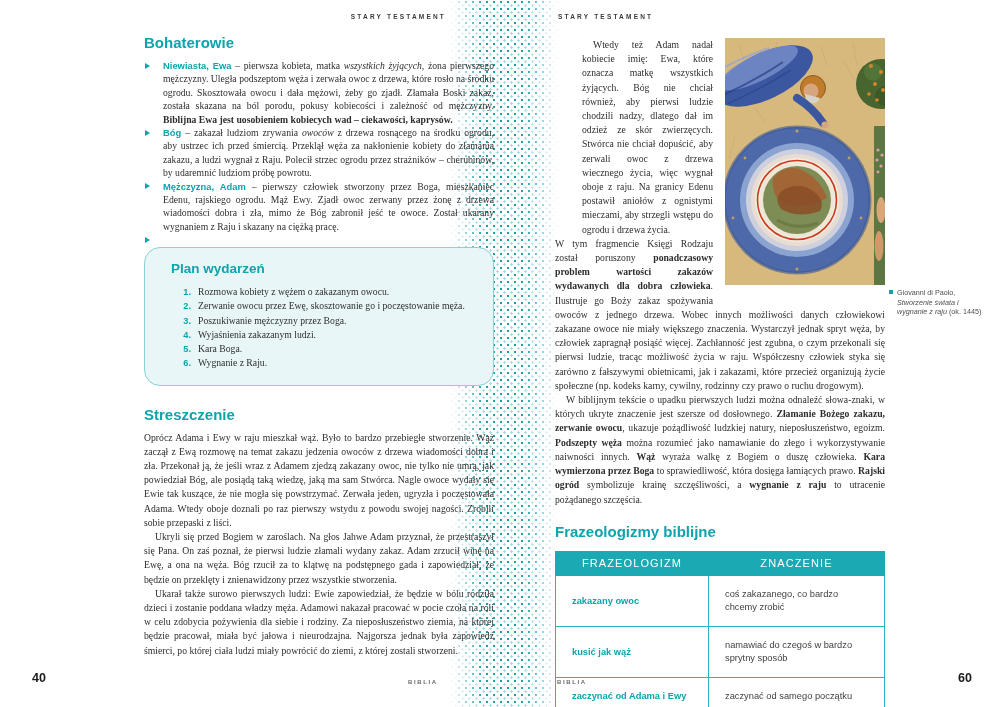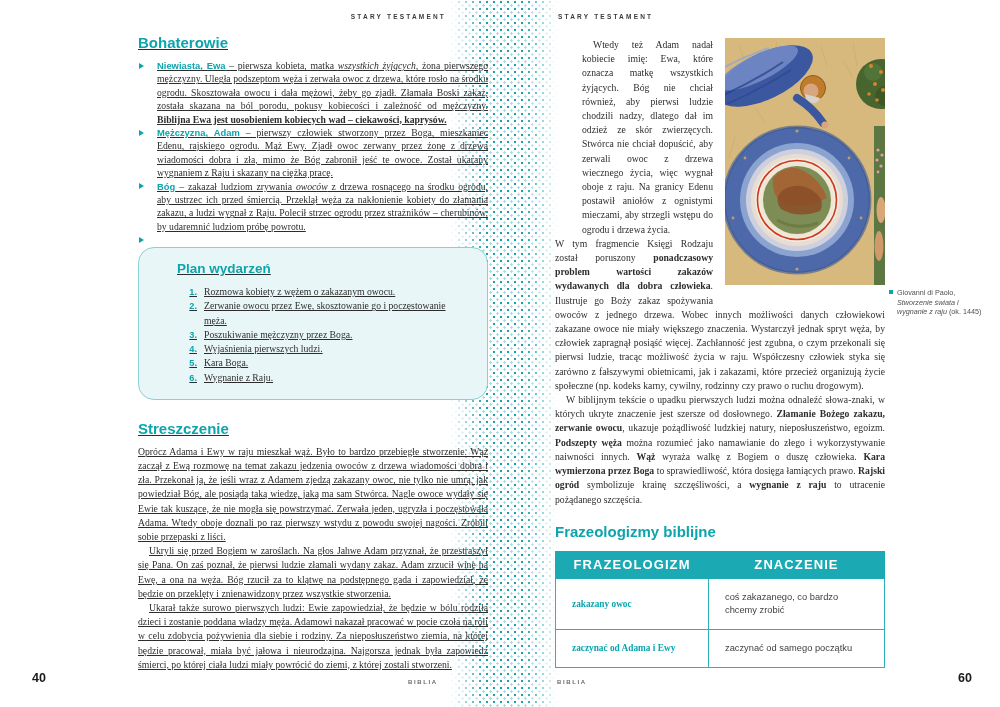--- a/index.html
+++ b/index.html
@@ -22,61 +22,61 @@
     background-size:7px 7px;
     -webkit-mask-image:linear-gradient(to right, transparent 0, #000 32%, #000 68%, transparent 100%);
     mask-image:linear-gradient(to right, transparent 0, #000 32%, #000 68%, transparent 100%);
   }
 
   .running-head{position:absolute;top:13px;font-family:"Liberation Sans",sans-serif;
     font-size:6.5px;letter-spacing:2.2px;color:#3c3c3c;font-weight:bold;}
   .running-head.left{left:328px;width:118px;text-align:right;}
   .running-head.right{left:558px;}
 
-  .col-left{position:absolute;left:138px;top:34px;width:350px;text-decoration:underline;}
+  .col-left{position:absolute;left:144px;top:34px;width:350px;}
   .col-right{position:absolute;left:555px;top:38px;width:330px;}
 
   .sec{font-family:"Liberation Sans",sans-serif;font-weight:bold;color:var(--teal);
        font-size:15px;margin:0 0 8px;}
   .sec.mt{margin-top:20px;}
   .sec.clear{clear:both;margin-top:16px;}
 
   .b{font-weight:bold}
   .i{font-style:italic}
   .c-teal{color:var(--teal);font-weight:bold;font-family:"Liberation Sans",sans-serif;font-size:9.4px;}
 
   .heroes{list-style:none;margin:0;padding:0;}
   .hero{position:relative;padding-left:19px;font-size:9.7px;line-height:13.4px;text-align:justify;}
   .arrow{position:absolute;left:1px;top:3.5px;width:0;height:0;
     border-left:5px solid var(--teal);border-top:3.2px solid transparent;border-bottom:3.2px solid transparent;}
 
   .plan-box{margin:14px 0 0;background:var(--boxbg);border:1.6px solid var(--boxborder);
-    border-radius:16px;padding:13px 38px 14px;}
+    border-radius:16px;padding:13px 26px 14px;}
   .plan-box h3{font-family:"Liberation Sans",sans-serif;color:var(--teal);font-size:13.5px;margin:0 0 9px;}
   .plan-box ol{list-style:none;margin:0;padding:0 0 0 8px;}
   .plan-box li{display:flex;gap:7px;font-size:9.7px;line-height:14.2px;}
   .plan-box .num{font-family:"Liberation Sans",sans-serif;font-weight:bold;color:var(--teal);
     font-size:9.2px;min-width:12px;text-align:right;flex:none;}
 
   .body-p{margin:0;font-size:9.7px;line-height:14.2px;text-align:justify;}
   .paras p + p{text-indent:11px;}
   .indent{text-indent:11px;margin-left:27px;}
 
   .artwork{float:right;width:160px;height:247px;margin:0 0 10px 12px;}
   .artwork svg{display:block;width:100%;height:100%;}
 
   .caption{position:absolute;left:897px;top:288px;width:92px;font-size:7.2px;line-height:9.6px;
     color:#4f4f4f;font-family:"Liberation Sans",sans-serif;}
   .cap-bullet{position:absolute;left:-8px;top:1.5px;width:4px;height:4px;background:var(--teal);}
 
   .phrase-table{width:100%;border-collapse:collapse;margin-top:11px;}
   .phrase-table th{background:var(--tealheader);color:#fff;font-family:"Liberation Sans",sans-serif;
-    font-size:13px;letter-spacing:1.1px;padding:5.5px 4px;font-weight:bold;border:1.4px solid var(--tealheader);}
+    font-size:11px;letter-spacing:1.1px;padding:5.5px 4px;font-weight:normal;border:1.4px solid var(--tealheader);}
   .phrase-table td{border:1.4px solid var(--tealline);padding:12px 16px;vertical-align:middle;}
-  .phrase-table td.phrase{width:46.5%;font-family:Liberation Serif, serif;font-weight:bold;
+  .phrase-table td.phrase{width:46.5%;font-family:Liberation Sans, sans-serif;font-weight:bold;
     color:var(--teal);font-size:9.3px;}
   .phrase-table td.meaning{font-family:"Liberation Sans",sans-serif;color:#3f3f3f;
     font-size:9.3px;line-height:13px;}
 
   .pagenum{position:absolute;font-family:"Liberation Sans",sans-serif;font-weight:bold;
     font-size:12.5px;color:#1a1a1a;top:671px;}
   .pagenum.left{left:32px;}
   .pagenum.right{right:28px;text-align:right;}
   .footer-label{position:absolute;top:679px;font-family:"Liberation Sans",sans-serif;
     font-size:6px;letter-spacing:1.6px;color:#6b6b6b;font-weight:bold;}
@@ -98,26 +98,26 @@
 
     <ul class="heroes">
 
         <li class="hero">
           <span class="arrow"></span>
           <span><span class="b c-teal">Niewiasta, Ewa</span><span> – pierwsza kobieta, matka </span><span class="i">wszystkich żyjących</span><span>, żona pierwszego mężczyzny. Uległa podszeptom węża i zerwała owoc z drzewa, które rosło na środku ogrodu. Skosztowała owocu i dała mężowi, żeby go zjadł. Złamała Boski zakaz, została skazana na ból porodu, pokusy kobiecości i zależność od mężczyzny. </span><span class="b">Biblijna Ewa jest uosobieniem kobiecych wad – ciekawości, kaprysów.</span></span>
         </li>
 
         <li class="hero">
           <span class="arrow"></span>
+          <span><span class="b c-teal">Bóg</span><span> – zakazał ludziom zrywania </span><span class="i">owoców</span><span> z drzewa rosnącego na środku ogrodu, aby ustrzec ich przed śmiercią. Przeklął węża za nakłonienie kobiety do złamania zakazu, a ludzi wygnał z Raju. Polecił strzec ogrodu przez strażników – cherubinów, by udaremnić ludziom próbę powrotu.</span></span>
+        </li>
+
+        <li class="hero">
+          <span class="arrow"></span>
           <span><span class="b c-teal">Mężczyzna, Adam</span><span> – pierwszy człowiek stworzony przez Boga, mieszkaniec Edenu, rajskiego ogrodu. Mąż Ewy. Zjadł owoc zerwany przez żonę z drzewa wiadomości dobra i zła, mimo że Bóg zabronił jeść te owoce. Został ukarany wygnaniem z Raju i skazany na ciężką pracę.</span></span>
-        </li>
-
-        <li class="hero">
-          <span class="arrow"></span>
-          <span><span class="b c-teal">Bóg</span><span> – zakazał ludziom zrywania </span><span class="i">owoców</span><span> z drzewa rosnącego na środku ogrodu, aby ustrzec ich przed śmiercią. Przeklął węża za nakłonienie kobiety do złamania zakazu, a ludzi wygnał z Raju. Polecił strzec ogrodu przez strażników – cherubinów, by udaremnić ludziom próbę powrotu.</span></span>
         </li>
 
         <li class="hero">
           <span class="arrow"></span>
         </li>
       </ul>
 
     <section class="plan-box">
       <h3>Plan wydarzeń</h3>
       <ol>
@@ -132,21 +132,21 @@
             <span>Zerwanie owocu przez Ewę, skosztowanie go i poczęstowanie męża.</span>
           </li>
 
           <li>
             <span class="num">3.</span>
             <span>Poszukiwanie mężczyzny przez Boga.</span>
           </li>
 
           <li>
             <span class="num">4.</span>
-            <span>Wyjaśnienia pierwszych ludzi.</span>
+            <span>Wyjaśnienia zakazanym ludzi.</span>
           </li>
 
           <li>
             <span class="num">5.</span>
             <span>Kara Boga.</span>
           </li>
 
           <li>
             <span class="num">6.</span>
             <span>Wygnanie z Raju.</span>
@@ -249,20 +249,24 @@
           <th>ZNACZENIE</th>
         </tr>
       </thead>
       <tbody>
 
           <tr>
             <td class="phrase">zakazany owoc</td>
             <td class="meaning">coś zakazanego, co bardzo chcemy zrobić</td>
           </tr>
 
+          <tr>
+            <td class="phrase">kusić jak wąż</td>
+            <td class="meaning">namawiać do czegoś w bardzo sprytny sposób</td>
+          </tr>
 
           <tr>
             <td class="phrase">zaczynać od Adama i Ewy</td>
             <td class="meaning">zaczynać od samego początku</td>
           </tr>
 
         </tbody>
     </table>
   </main>
 

